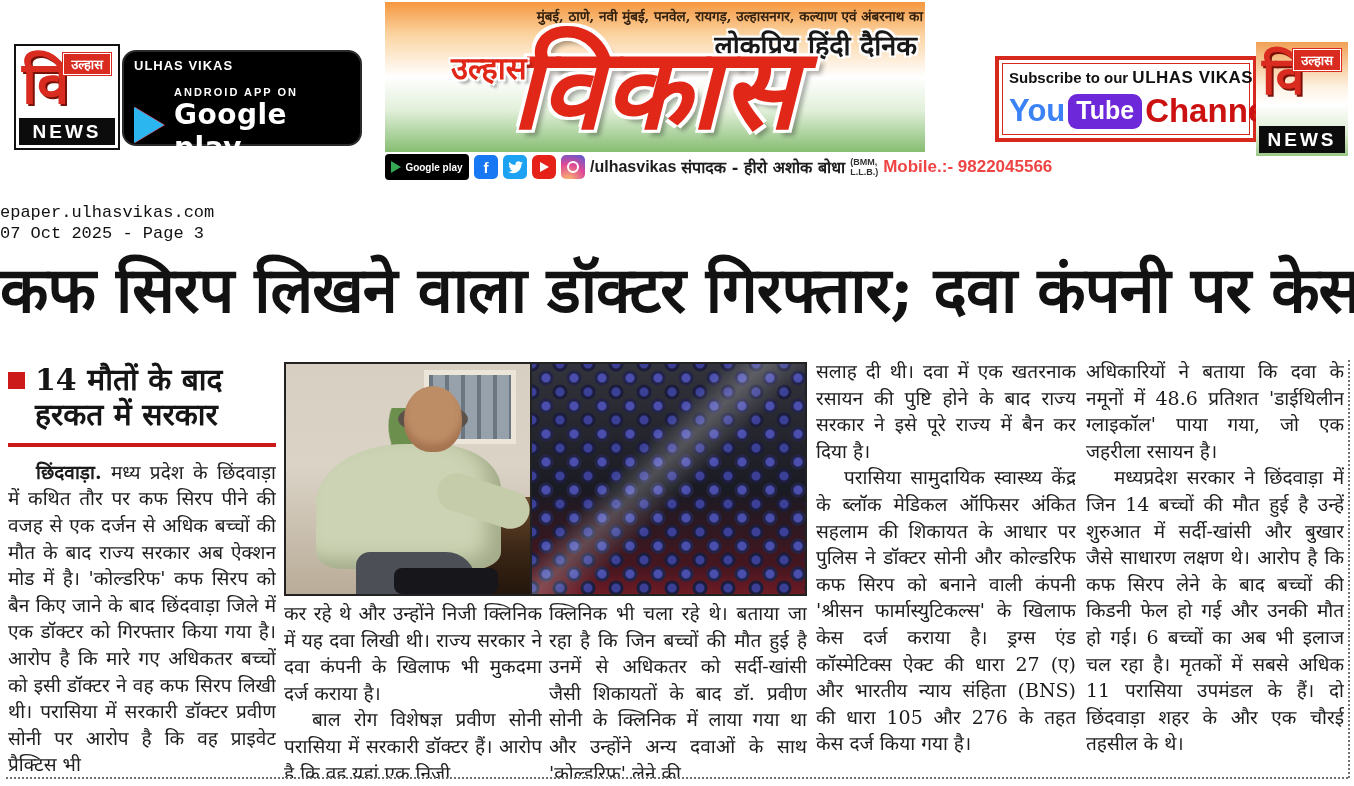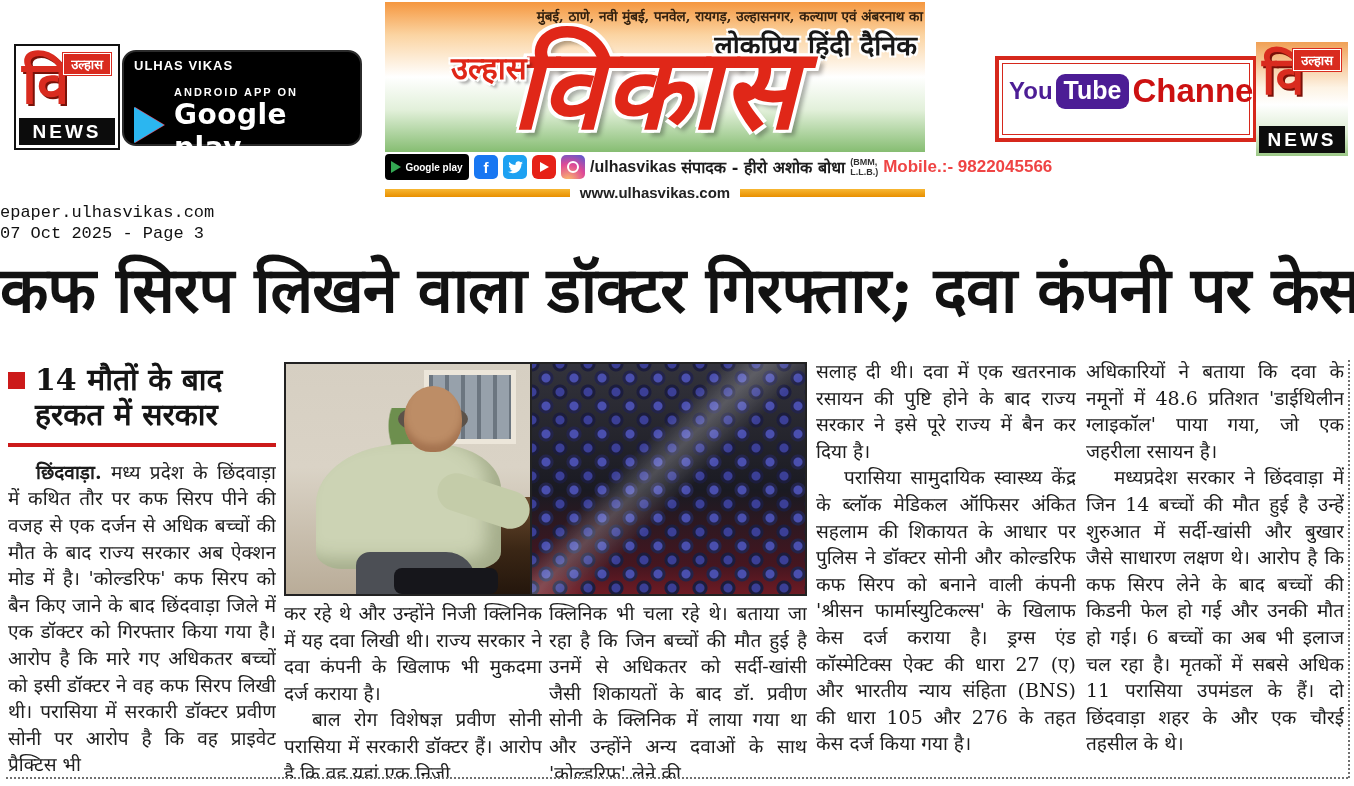--- a/index.html
+++ b/index.html
@@ -68,22 +68,22 @@
   #masthead .mh-site-row { position:absolute; left:0; right:0; top:182px; display:flex; align-items:center; gap:10px; }
   .site-bar { flex:1; height:8px; background:linear-gradient(180deg,#f7b733,#e88f00); }
   .site-text { font-size:15px; font-weight:bold; color:#222; }
 
   
   #yt-banner { position:absolute; left:995px; top:56px; width:262px; height:86px; background:#fff;
     border:4px solid #d6281c; box-shadow:inset 0 0 0 3px #fff,inset 0 0 0 4px #d6281c; padding:8px 6px 4px 10px; }
   #yt-banner .yt-line1 { font-size:15px; font-weight:bold; color:#111; white-space:nowrap; }
   #yt-banner .yt-line1 .brand { font-size:17px; font-weight:900; letter-spacing:0.5px; }
   #yt-banner .yt-line2 { display:flex; align-items:center; gap:3px; margin-top:4px; }
-  #yt-banner .yt-you { font-size:24px; font-weight:900; color:#4c1d95; }
-  #yt-banner .yt-tube { background:#4c1d95; color:#fff; font-size:25px; font-weight:900; border-radius:9px;
+  #yt-banner .yt-you { font-size:31px; font-weight:900; color:#3b82f6; }
+  #yt-banner .yt-tube { background:#6d28d9; color:#fff; font-size:25px; font-weight:900; border-radius:9px;
     padding:2px 8px 4px 8px; }
   #yt-banner .yt-channel { font-size:33px; font-weight:900; color:#cc1111; }
 
   
   #page-info { position:absolute; left:0; right:0; top:202px; color:#111;
     font-size:17px; line-height:1.25; font-family:Liberation Mono, monospace; }
 
   
   #headline { position:absolute; left:0; right:0; top:256px; text-align:center; font-size:63px; font-weight:900;
     color:#121212; white-space:nowrap; line-height:1.1; letter-spacing:-1px; }
@@ -185,28 +185,26 @@
           <span class="yt-play"></span>
         </div>
       <div class="soc ig">
           <span class="ig-ring"></span>
         </div>
       <span class="mh-handle">/ulhasvikas</span>
       <span class="mh-editor dev">संपादक - हीरो अशोक बोधा</span>
       <span class="mh-qual">(BMM, L.L.B.)</span>
       <span class="mh-mobile">Mobile.:- 9822045566</span>
     </div>
-    <div class="mh-site-row">
-      <div class="site-bar"></div>
-      <span class="site-text">www.ulhasvikas.com</span>
-      <div class="site-bar"></div>
-    </div>
   </div>
 
   <div id="yt-banner">
+    <div class="yt-line1">
+      <span>Subscribe to our </span><span class="brand">ULHAS VIKAS</span>
+    </div>
     <div class="yt-line2">
       <span class="yt-you">You</span>
       <span class="yt-tube">Tube</span>
       <span class="yt-channel">Channel</span>
     </div>
   </div>
 
   <div class="vi-logo" id="logo-right">
     <div class="vi-letter dev">वि</div>
     <div class="vi-ulhas dev">उल्हास</div>

